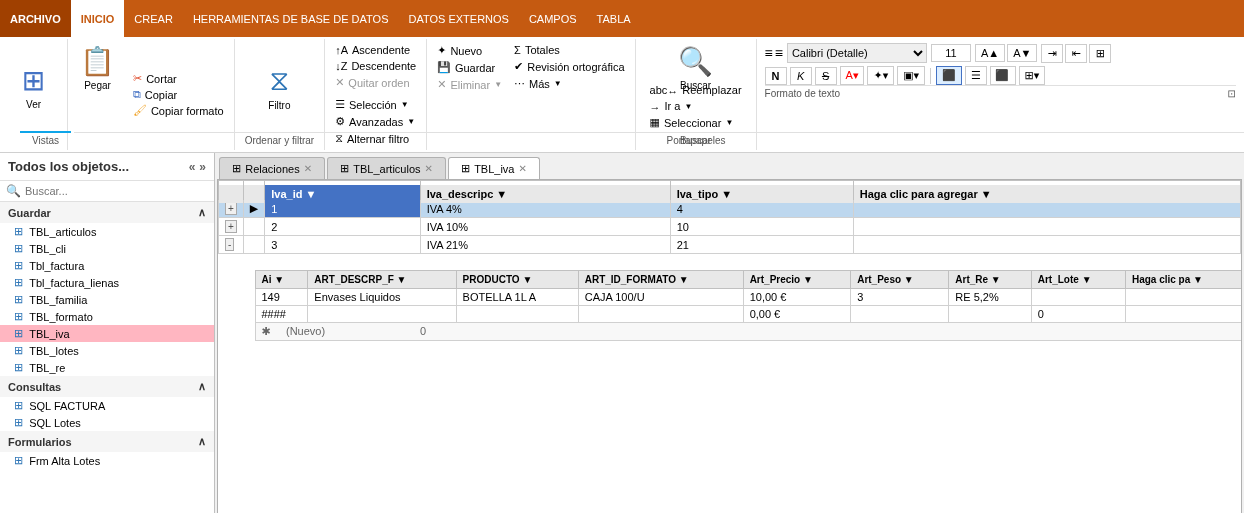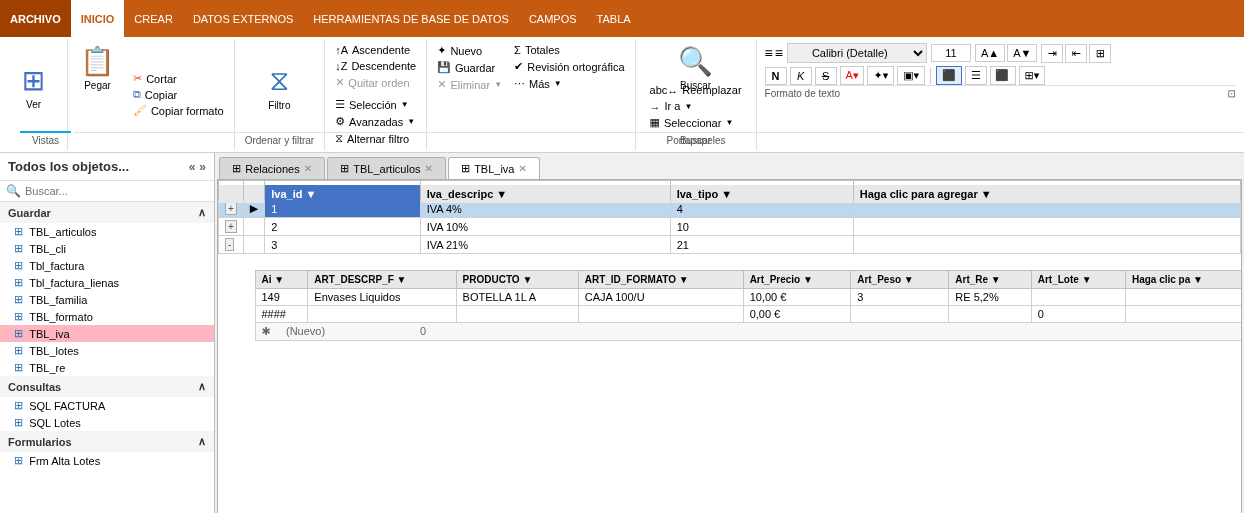--- a/index.html
+++ b/index.html
@@ -172,21 +172,21 @@
     td {
       border: 1px solid #d0d0d0;
       padding: 2px 6px;
       white-space: nowrap;
     }
     tr.active-row td { background: #bdd7ee; }
     tr.new-row td { background: #f8f8f8; color: #666; }
     .expand-btn { font-size: 10px; color: #555; cursor: pointer; border: 1px solid #aaa; padding: 0 2px; background: #f0f0f0; }
     .font-select {
       border: 1px solid #ccc;
-      padding: 2px 20px;
+      padding: 2px 0;
       font-size: 11px;
       width: 140px;
     }
     .font-size-input {
       border: 1px solid #ccc;
       padding: 2px 4px;
       font-size: 11px;
       width: 40px;
       text-align: center;
     }
@@ -203,22 +203,22 @@
     .format-btn.strikethrough { text-decoration: line-through; }
     .format-btn.active { background: #ddeeff; border-color: #4472c4; }
   </style>
 </head>
 <body>
 
 <div class="menu-bar">
   <div class="menu-item archivo">ARCHIVO</div>
   <div class="menu-item active">INICIO</div>
   <div class="menu-item">CREAR</div>
+  <div class="menu-item">HERRAMIENTAS DE BASE DE DATOS</div>
   <div class="menu-item">DATOS EXTERNOS</div>
-  <div class="menu-item">HERRAMIENTAS DE BASE DE DATOS</div>
   <div class="menu-item">CAMPOS</div>
   <div class="menu-item">TABLA</div>
 </div>
 
 <div class="ribbon">
 
   <div style="display:flex;flex-direction:column;align-items:center;padding:4px 8px;border-right:1px solid #e0e0e0;min-width:50px;">
     <div class="ribbon-btn" style="flex:1;justify-content:center;">
       <div style="font-size:28px;color:#4472c4;">⊞</div>
       <div style="font-size:10px;">Ver</div>

